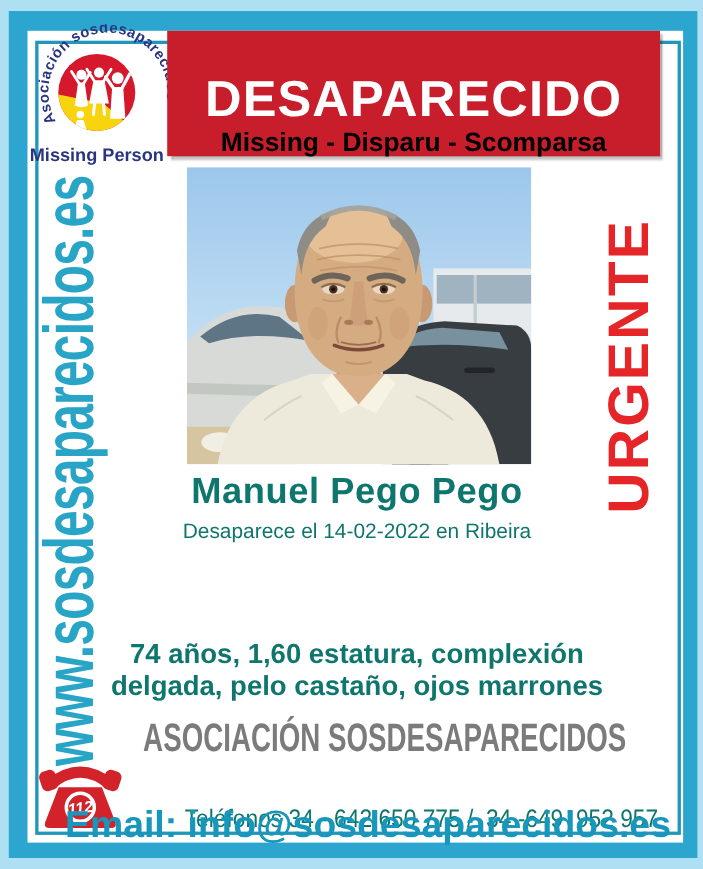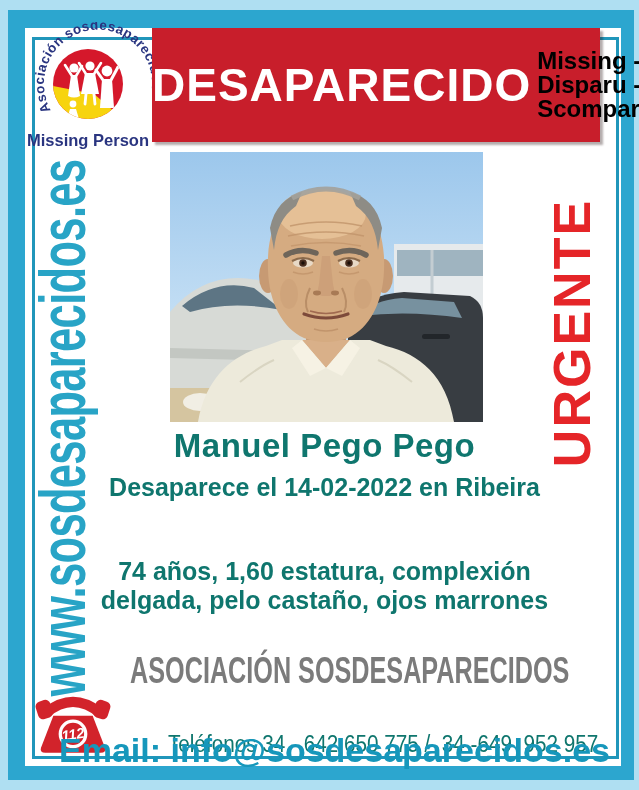--- a/index.html
+++ b/index.html
@@ -9,40 +9,40 @@
   }
   
   .frame-band{position:absolute;left:8px;top:10px;right:5px;bottom:10px;background:#2CA6CF;}
   .frame-white{position:absolute;left:25px;top:28px;right:18px;bottom:24px;background:#ffffff;}
   .frame-inner{position:absolute;left:32px;top:37px;right:20px;bottom:31px;border:3px solid #2096BA;background:#ffffff;}
   
   .logo{position:absolute;left:22px;top:22px;width:152px;height:132px;}
   
   .banner{
     position:absolute;left:152px;top:28px;width:448px;height:114px;background:#C81E2B;
-    display:flex;flex-direction:row;align-items:center;justify-content:space-between;gap:6px;
+    display:flex;flex-direction:column;align-items:center;justify-content:flex-end;gap:6px;
     box-shadow:3px 3px 2px rgba(40,20,20,.35);
   }
   .banner-title{color:#fff;font-weight:bold;font-size:46px;line-height:1;letter-spacing:1px;}
   .banner-sub{color:#000000;font-weight:bold;font-size:24px;line-height:1;}
   
   .vwrap{position:absolute;display:flex;align-items:center;justify-content:center;overflow:visible;}
   .vleft-wrap{left:30px;top:150px;width:66px;height:556px;}
   .vleft{white-space:nowrap;transform:rotate(-90deg) scaleX(0.68);font-weight:bold;font-size:64px;
          letter-spacing:-1px;color:#28A4C6;}
   .vright-wrap{left:543px;top:195px;width:58px;height:275px;}
   .vright{white-space:nowrap;transform:rotate(-90deg);font-weight:bold;font-size:52px;
           letter-spacing:2px;color:#E52528;}
   
   .photo{position:absolute;left:170px;top:152px;width:313px;height:270px;}
   
   .txt{position:absolute;left:36px;right:26px;text-align:center;color:#0f766e;}
   .name{top:427px;font-size:33px;font-weight:bold;letter-spacing:.5px;}
-  .missing{top:473px;font-size:25px;font-weight:bold;line-height:1.16;}
-  .desc{top:557px;font-size:25px;font-weight:bold;line-height:1.16;}
+  .missing{top:473px;font-size:19px;font-weight:normal;line-height:1.16;}
+  .desc{top:581px;font-size:25px;font-weight:bold;line-height:1.16;}
   .org{top:650px;font-size:36px;font-weight:bold;color:#7B7B7B;white-space:nowrap;}
   .org .squeeze{display:inline-block;transform:scaleX(0.70);transform-origin:center;}
   .phones{top:704px;left:118px;right:22px;font-size:23px;font-weight:normal;white-space:pre;}
   .phones .squeeze{display:inline-block;transform:scaleX(0.90);transform-origin:center;}
   .email{top:731px;font-size:34px;font-weight:bold;color:#1697BB;margin-left:20px;}
   .phone-icon{position:absolute;left:26px;top:691px;width:94px;height:64px;}
 </style>
 </head>
 <body>
 

